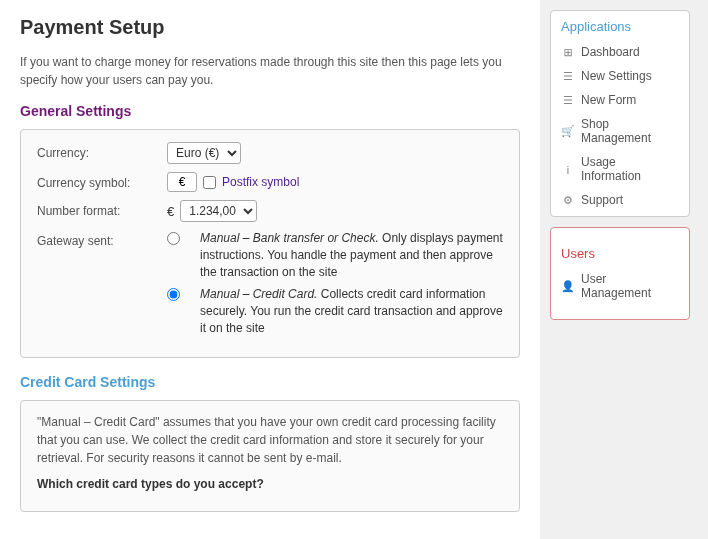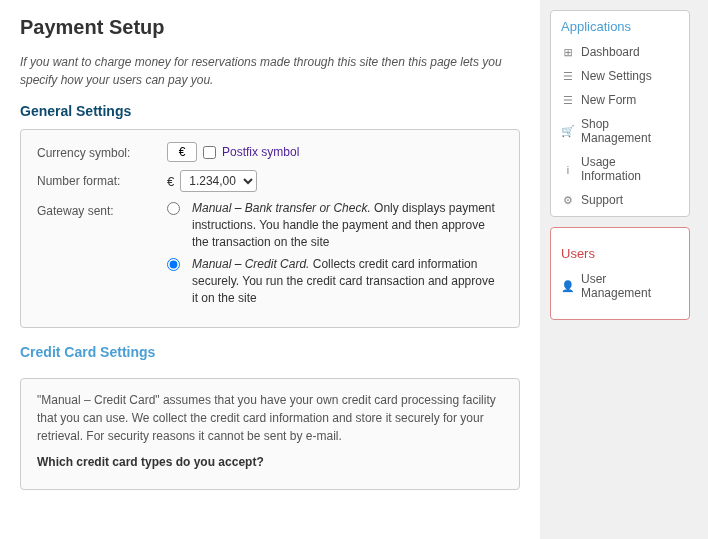--- a/index.html
+++ b/index.html
@@ -28,24 +28,23 @@
       font-size: 20px;
       font-weight: bold;
       color: #333;
       margin-bottom: 14px;
     }
     .page-description {
       font-size: 12px;
       color: #555;
       margin-bottom: 14px;
       line-height: 1.5;
-      font-style: italic;
     }
     .section-title {
-      color: #0c4a6e;
+      color: #701a75;
       font-size: 14px;
       font-weight: bold;
       margin-bottom: 10px;
     }
     .settings-box {
       border: 1px solid #ccc;
       border-radius: 4px;
       padding: 12px 16px;
       margin-bottom: 16px;
       background: #fafafa;
@@ -89,40 +88,40 @@
       color: #4c1d95;
     }
     .radio-group {
       display: flex;
       flex-direction: column;
       gap: 6px;
     }
     .radio-item {
       display: flex;
       align-items: flex-start;
-      gap: 12px;
+      gap: 20px;
       font-size: 12px;
       color: #333;
     }
     .radio-item input[type="radio"] {
       margin-top: 2px;
       flex-shrink: 0;
     }
     .radio-desc {
       line-height: 1.4;
     }
     .radio-title {
       font-style: italic;
       font-weight: normal;
     }
     .credit-section-title {
       color: #4a9fd4;
       font-size: 14px;
       font-weight: bold;
-      margin-bottom: 18px;
+      margin-bottom: 10px;
     }
     .credit-box {
       border: 1px solid #ccc;
       border-radius: 4px;
       padding: 12px 16px;
       background: #fafafa;
       margin-bottom: 8px;
     }
     .credit-description {
       font-size: 12px;
@@ -184,20 +183,28 @@
 <body>
 
 <div class="main-content">
   <h1 class="page-title">Payment Setup</h1>
   <p class="page-description">If you want to charge money for reservations made through this site then this page lets you specify how your users can pay you.</p>
 
   <div class="section-title">General Settings</div>
 
   <div class="settings-box">
     <div class="field-row">
+      <div class="field-label">Currency:</div>
+      <div class="field-value">
+        <select class="dropdown">
+          <option>Euro (€)</option>
+        </select>
+      </div>
+    </div>
+    <div class="field-row">
       <div class="field-label">Currency symbol:</div>
       <div class="field-value">
         <input type="text" class="currency-symbol-input" value="€" style="">
         <input type="checkbox" style="">
         <span class="postfix-label">Postfix symbol</span>
       </div>
     </div>
     <div class="field-row">
       <div class="field-label">Number format:</div>
       <div class="field-value">

